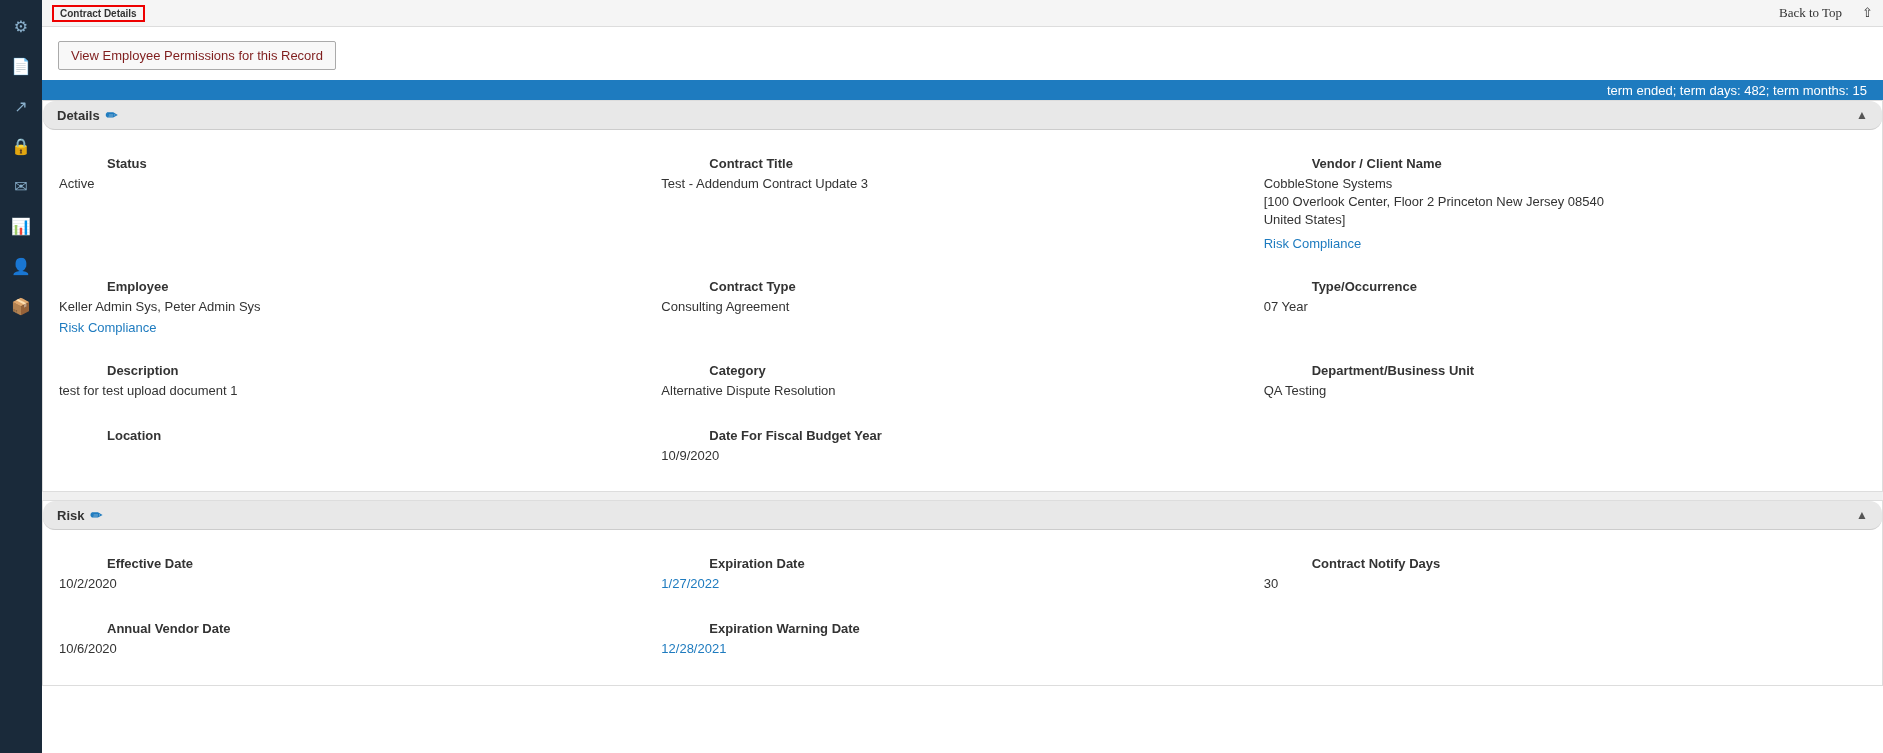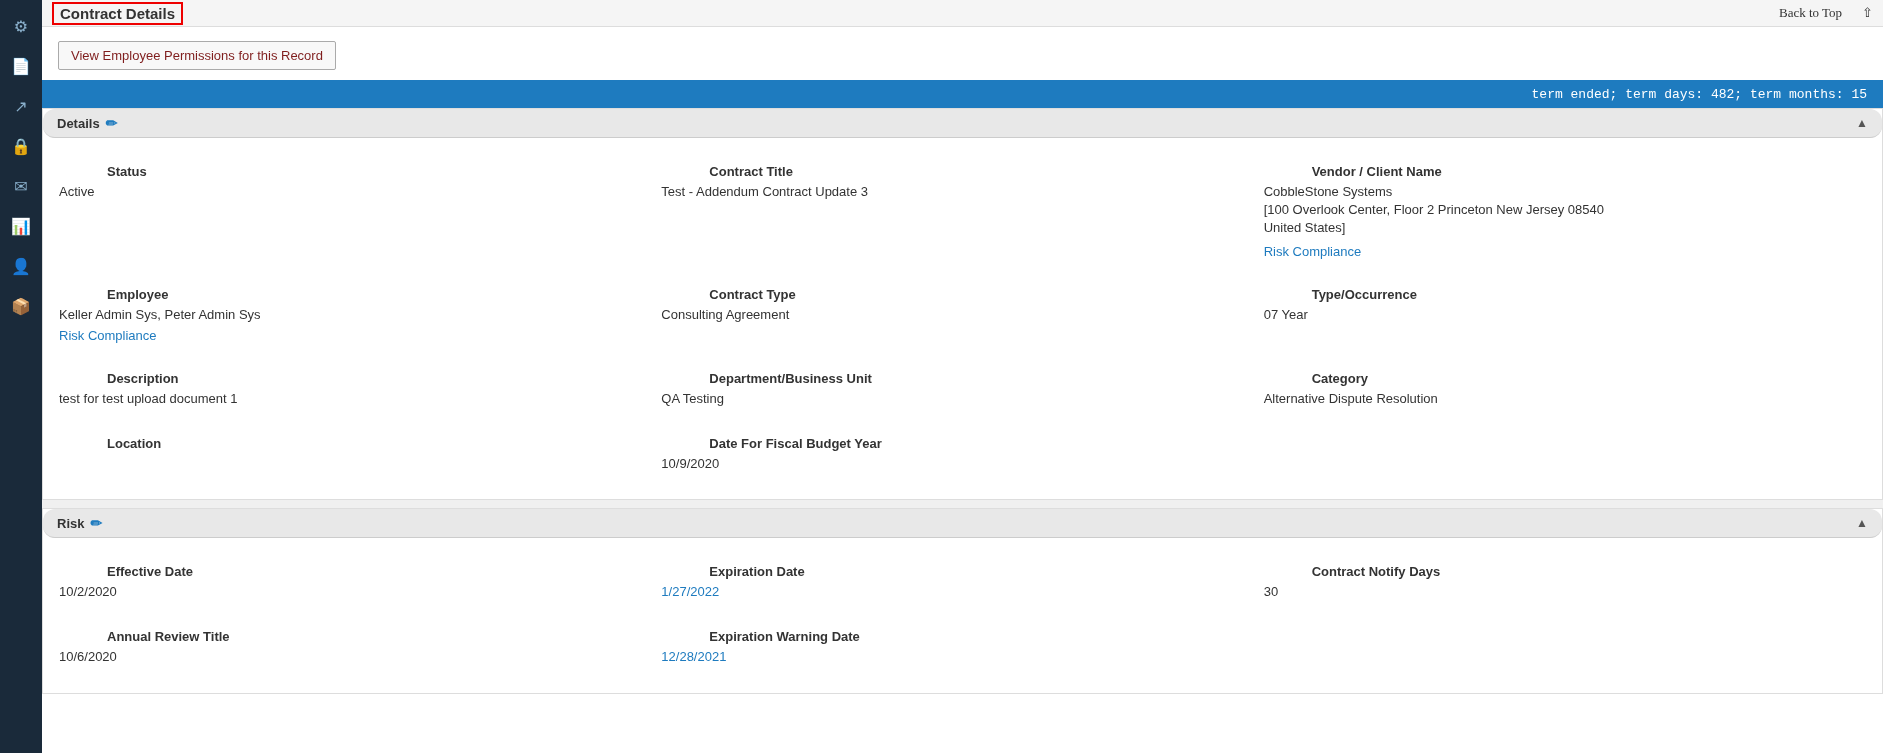--- a/index.html
+++ b/index.html
@@ -41,21 +41,21 @@
       height: 27px;
       display: flex;
       align-items: center;
       justify-content: space-between;
       padding: 0 10px;
       background: #f5f5f5;
       border-bottom: 1px solid #ddd;
       flex-shrink: 0;
     }
     .topbar-title {
-      font-size: 15px;
+      font-size: 10px;
       font-weight: bold;
       border: 2px solid #e00;
       padding: 1px 6px;
       color: #333;
     }
     .back-to-top {
       font-size: 13px;
       color: #333;
       cursor: pointer;
       display: flex;
@@ -81,29 +81,28 @@
       padding: 6px 12px;
       font-size: 13px;
       cursor: pointer;
       color: #7f1d1d;
       border-radius: 2px;
     }
 
     
     .blue-banner {
       background: #1e7bbf;
-      height: 28px;
+      height: 20px;
       display: flex;
       align-items: center;
       justify-content: flex-end;
       padding: 0 16px;
       color: #fff;
       font-size: 13px;
       margin: 0;
-      font-family: Liberation Mono, monospace;
     }
 
     
     .section {
       border: 1px solid #ddd;
       margin: 0 0 0 0;
     }
     .section-header {
       background: #e8e8e8;
       padding: 6px 14px;
@@ -247,26 +246,26 @@
           <div class="field-value">07 Year</div>
         </div>
 
         <div style="grid-column:1/-1; height:8px;"></div>
 
         <div class="field-cell">
           <div class="field-label">Description</div>
           <div class="field-value">test for test upload document 1</div>
         </div>
         <div class="field-cell">
+          <div class="field-label">Category</div>
+          <div class="field-value">Alternative Dispute Resolution</div>
+        </div>
+        <div class="field-cell">
           <div class="field-label">Department/Business Unit</div>
           <div class="field-value">QA Testing</div>
-        </div>
-        <div class="field-cell">
-          <div class="field-label">Category</div>
-          <div class="field-value">Alternative Dispute Resolution</div>
         </div>
 
         <div style="grid-column:1/-1; height:8px;"></div>
 
         <div class="field-cell">
           <div class="field-label">Location</div>
           <div class="field-value"></div>
         </div>
         <div class="field-cell">
           <div class="field-label">Date For Fiscal Budget Year</div>
@@ -301,21 +300,21 @@
           </div>
         </div>
         <div class="field-cell">
           <div class="field-label">Contract Notify Days</div>
           <div class="field-value">30</div>
         </div>
 
         <div style="grid-column:1/-1; height:8px;"></div>
 
         <div class="field-cell">
-          <div class="field-label">Annual Review Title</div>
+          <div class="field-label">Annual Vendor Date</div>
           <div class="field-value">10/6/2020</div>
         </div>
         <div class="field-cell">
           <div class="field-label">Expiration Warning Date</div>
           <div class="field-value">
             <a class="field-link">12/28/2021</a>
           </div>
         </div>
         <div class="field-cell"></div>
 

